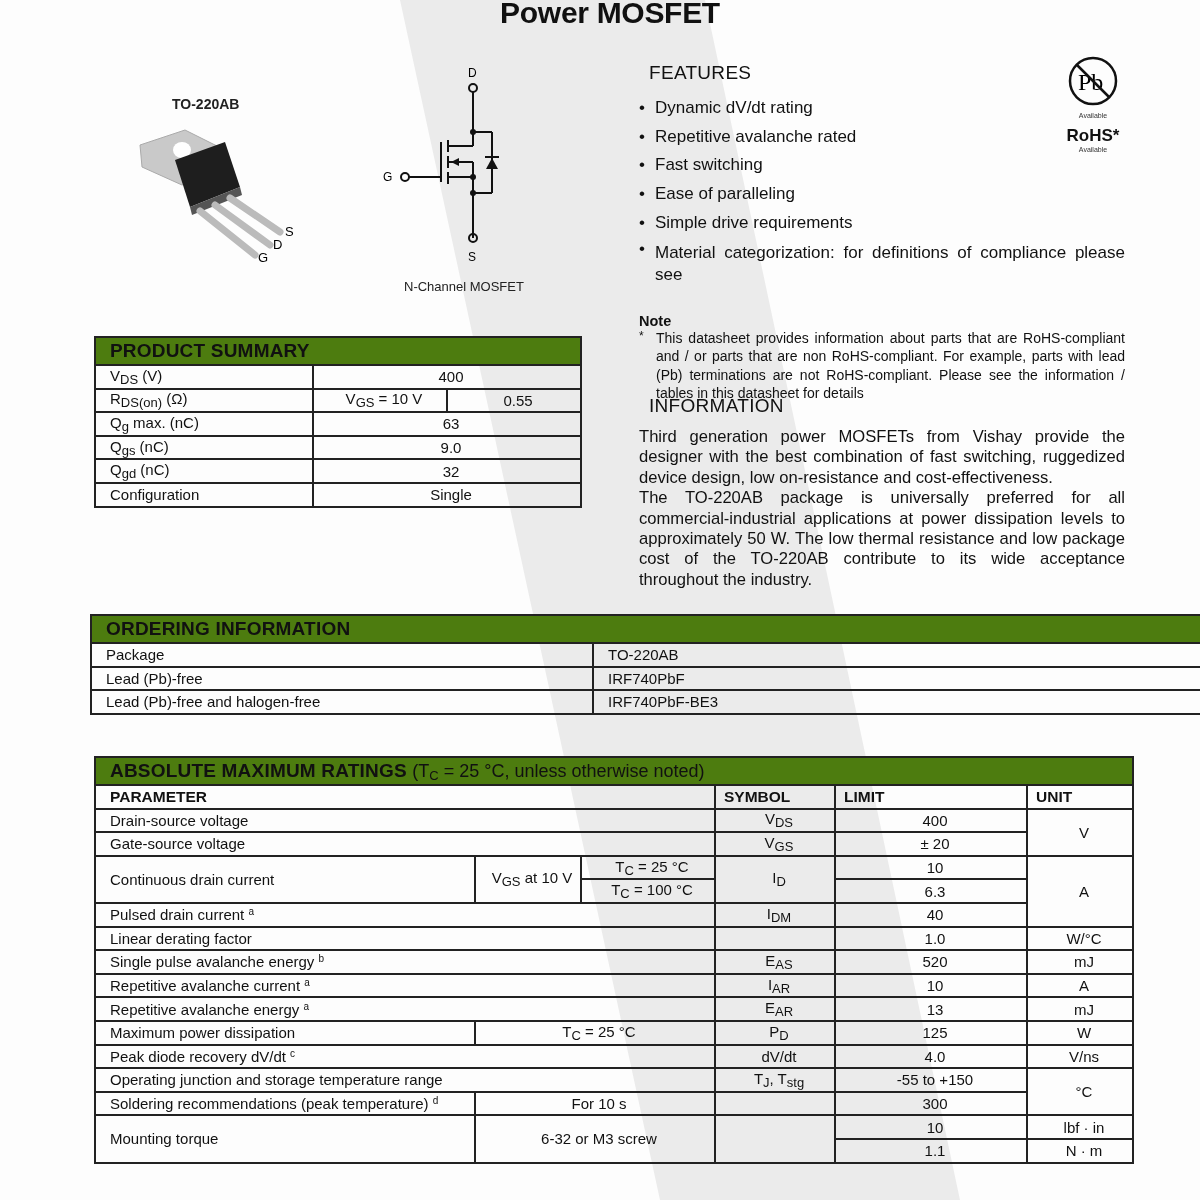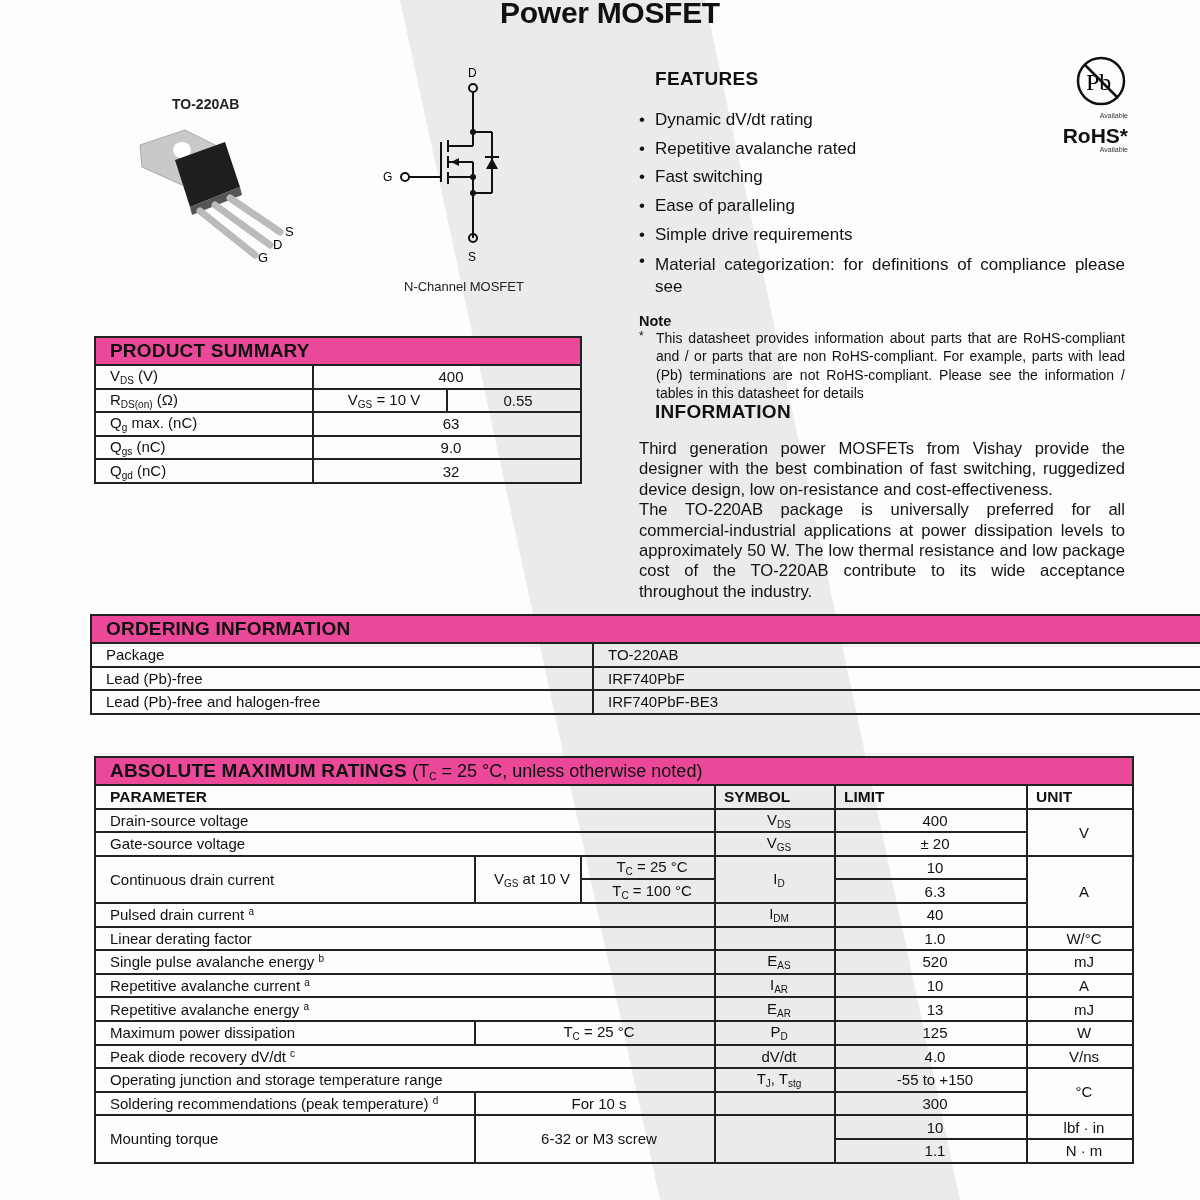--- a/index.html
+++ b/index.html
@@ -3,42 +3,42 @@
 <meta charset="utf-8">
 <style>
   html, body { margin:0; padding:0; }
   body { width:1200px; height:1200px; background:#fdfdfd; position:relative; overflow:hidden;
          font-family:"Liberation Sans", sans-serif; color:#111; }
   .band { position:absolute; left:0; top:0; width:1200px; height:1200px; pointer-events:none; z-index:0; }
   .abs { position:absolute; z-index:1; }
   .title { left:0; width:1220px; top:-4px; text-align:center; font-size:30px; font-weight:bold; letter-spacing:-0.3px; }
   .pkg-label { left:172px; top:96px; font-size:14px; font-weight:bold; color:#222; }
   .schem-caption { left:404px; top:279px; font-size:13px; color:#222; }
-  h3 { margin:16px; font-family:"Liberation Sans", sans-serif; font-weight:700; font-size:19px; letter-spacing:0.3px; }
+  h3 { margin:10px; font-family:"Liberation Sans", sans-serif; font-weight:400; font-size:19px; letter-spacing:0.3px; }
   .features { left:639px; top:52px; width:486px; }
   .features ul { list-style:none; margin:6px 0 0 0; padding:0; }
   .features li { font-size:17px; line-height:28.7px; position:relative; padding-left:16px; text-align:justify; }
   .features li:before { content:"•"; position:absolute; left:0; top:0; }
   .features li.wrap { line-height:22px; padding-top:4px; }
   .note { left:639px; top:277px; width:486px; }
   .note .nt { font-size:14.5px; font-weight:bold;margin-top:36px; }
   .note p { margin:0; font-size:14px; line-height:18.3px; text-align:justify; text-align-last:left; padding-left:17px; position:relative; }
   .note p:before { content:"*"; position:absolute; left:0; top:-2px; font-size:12px; }
   .desc { left:639px; top:385px; width:486px; }
   .desc p { margin:6px 0 0 0; font-size:16.6px; line-height:20.4px; text-align:justify; }
   .desc p + p { margin-top:0; }
-  .rohs { left:1058px; top:56px; width:70px; text-align:right; }
+  .rohs { left:1058px; top:56px; width:70px; text-align:center; }
   .rohs .av { font-size:7px; color:#333; }
-  .rohs .rh { font-size:21px; font-weight:bold; line-height:21px; margin-top:6px; }
+  .rohs .rh { font-size:17px; font-weight:bold; line-height:21px; margin-top:6px; }
   table { border-collapse:collapse; position:absolute; z-index:1; font-size:15px; }
   td, th { border:2px solid #222; padding:0 0 0 14px; height:21.6px; font-weight:normal; text-align:left; white-space:nowrap; }
-  .hdr td { background:#ec4899; font-weight:900; font-size:19px; height:26px; letter-spacing:0.2px;margin-left:32px; }
+  .hdr td { background:#4d7c0f; font-weight:900; font-size:19px; height:26px; letter-spacing:0.2px;margin-left:32px; }
   .hdr .hn { font-weight:normal; font-size:18px; letter-spacing:0; }
   .c { text-align:center; padding-left:8px; }
-  sub { font-size:10px; vertical-align:-3px; }
+  sub { font-size:13px; vertical-align:-3px; }
   sup { font-size:10px; vertical-align:5px; }
   .colh td { font-weight:bold; font-size:15.5px; }
   .colh td.c { text-align:left; }
 </style>
 </head>
 <body>
 
 <svg class="band" viewBox="0 0 1200 1200">
   <polygon points="400,0 705,0 960,1200 660,1200" fill="#ebebeb"></polygon>
 </svg>
@@ -151,20 +151,24 @@
     <td colspan="2" class="c">63</td>
   </tr>
   <tr>
     <td><span>Q</span><sub>gs</sub><span> (nC)</span></td>
     <td colspan="2" class="c">9.0</td>
   </tr>
   <tr>
     <td><span>Q</span><sub>gd</sub><span> (nC)</span></td>
     <td colspan="2" class="c">32</td>
   </tr>
+  <tr>
+    <td>Configuration</td>
+    <td colspan="2" class="c">Single</td>
+  </tr>
 </tbody>
   </table>
 
 <table style="left:90px;top:614px;width:1124px">
   <colgroup>
       <col style="width:502px">
       <col>
     </colgroup>
   <tbody>
       <tr class="hdr">

